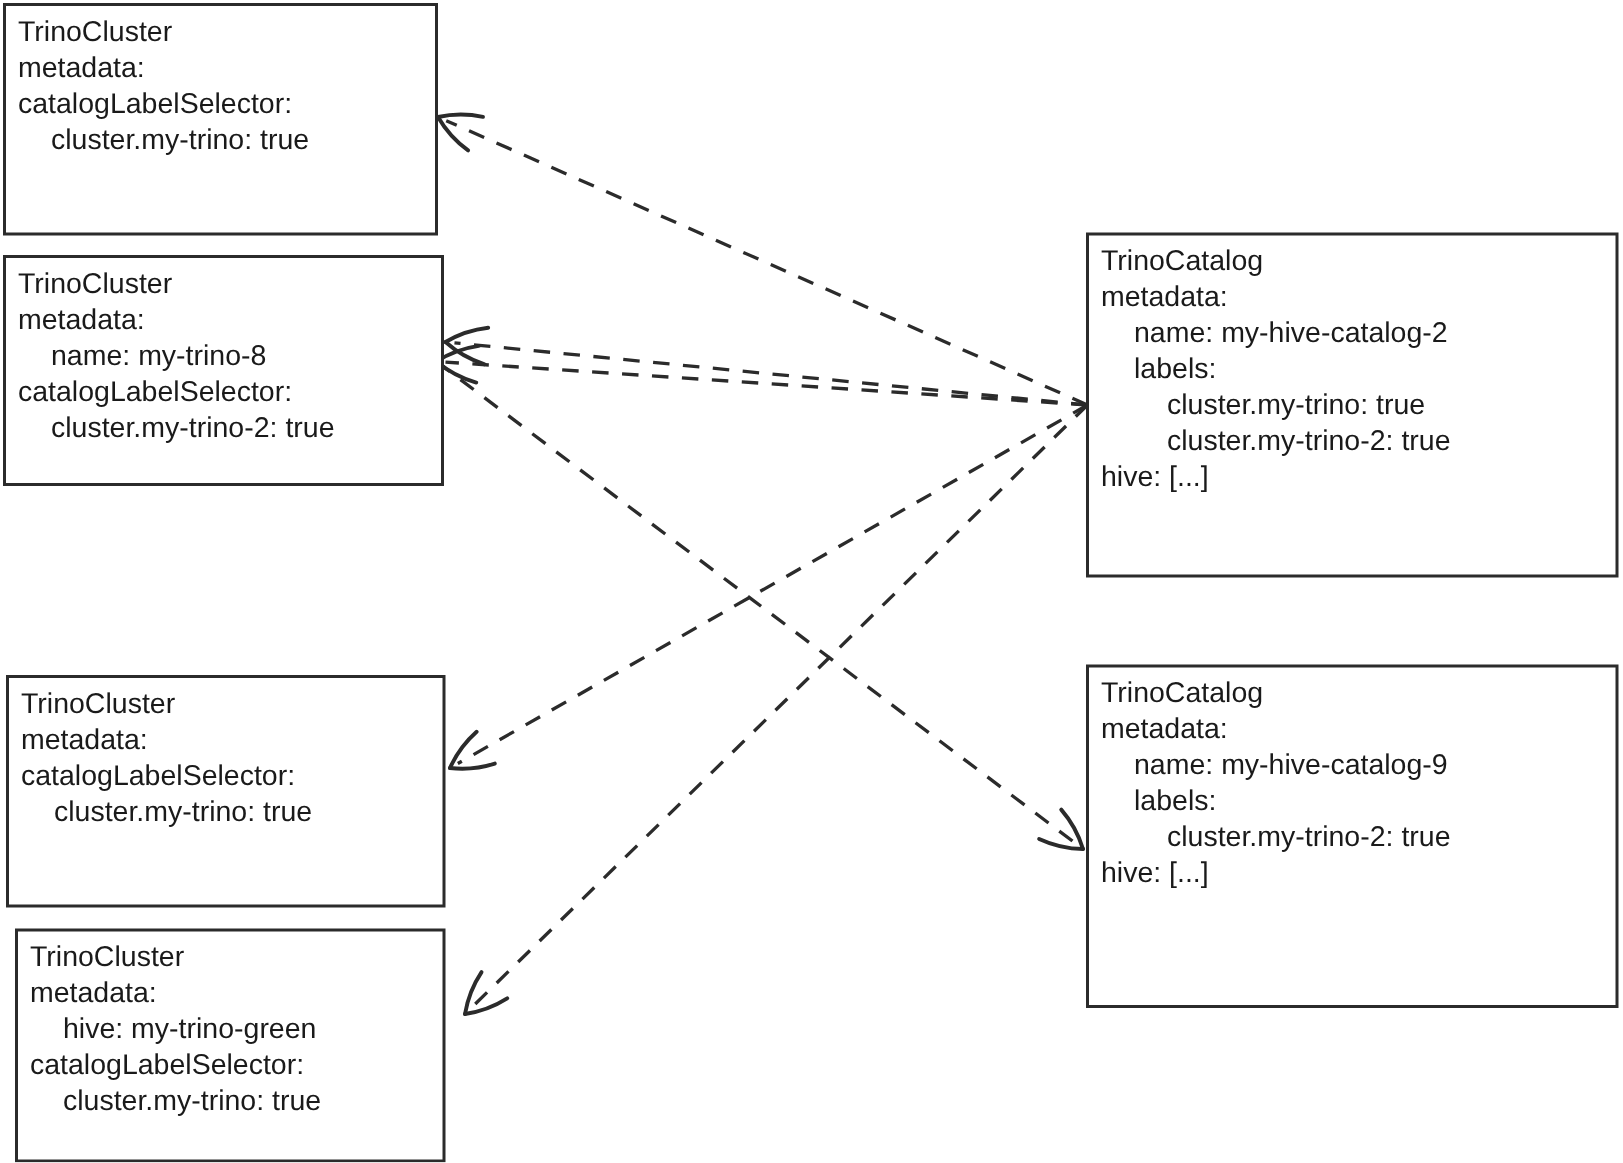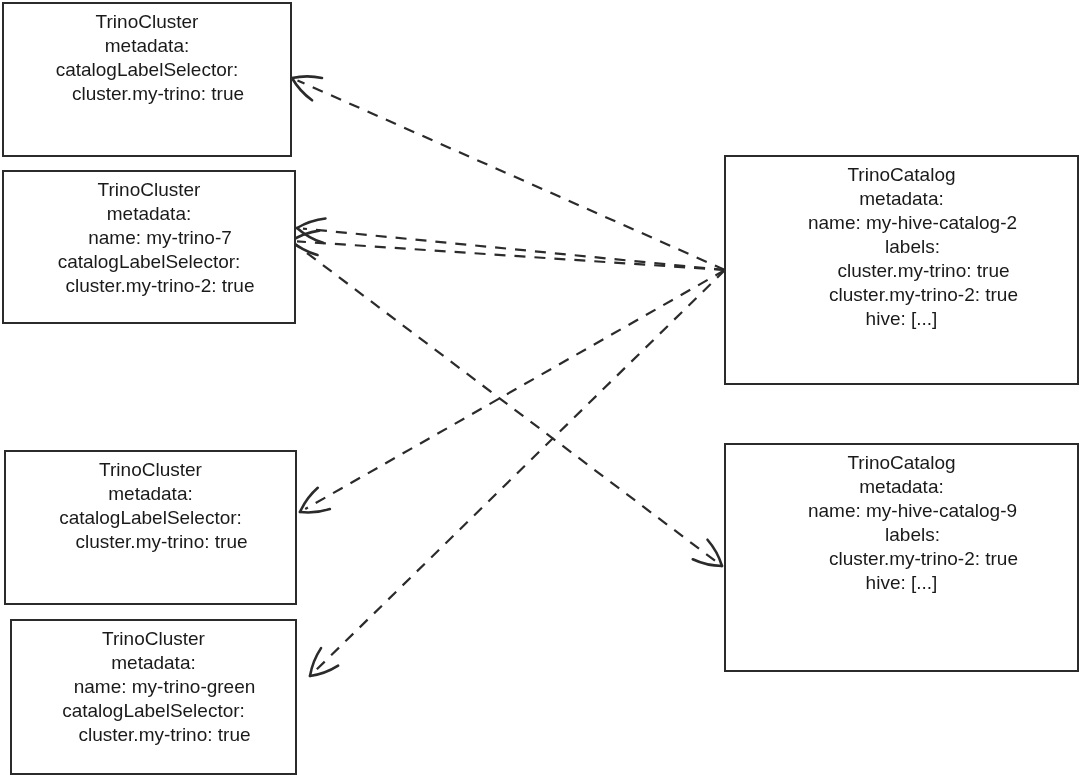--- a/index.html
+++ b/index.html
@@ -24,21 +24,20 @@
     width: 1082px;
     height: 775px;
     pointer-events: none;
   }
   .node {
     position: absolute;
     box-sizing: border-box;
     background: #ffffff;
     border: 2px solid #1d4ed8;
     padding: 6px 8px 6px 8px;
-    text-align: center;
   }
   .node-line {
     font-size: 19px;
     line-height: 24px;
     color: #1a1a1a;
     white-space: pre;
     font-family: "Liberation Sans", sans-serif;
   }
   .indent-1 { padding-left: 22px; }
   .indent-2 { padding-left: 44px; }
@@ -84,34 +83,34 @@
   <div id="nodes">
       <div class="node" style="left: 2px; top: 2px; width: 290px; height: 155px; border-color: rgb(43, 43, 43);">
         <div class="node-line indent-0">TrinoCluster</div>
         <div class="node-line indent-0">metadata:</div>
         <div class="node-line indent-0">catalogLabelSelector:</div>
         <div class="node-line indent-1">cluster.my-trino: true</div>
       </div>
       <div class="node" style="left: 2px; top: 170px; width: 294px; height: 154px; border-color: rgb(43, 43, 43);">
         <div class="node-line indent-0">TrinoCluster</div>
         <div class="node-line indent-0">metadata:</div>
-        <div class="node-line indent-1">name: my-trino-7</div>
+        <div class="node-line indent-1">name: my-trino-8</div>
         <div class="node-line indent-0">catalogLabelSelector:</div>
         <div class="node-line indent-1">cluster.my-trino-2: true</div>
       </div>
       <div class="node" style="left: 4px; top: 450px; width: 293px; height: 155px; border-color: rgb(43, 43, 43);">
         <div class="node-line indent-0">TrinoCluster</div>
         <div class="node-line indent-0">metadata:</div>
         <div class="node-line indent-0">catalogLabelSelector:</div>
         <div class="node-line indent-1">cluster.my-trino: true</div>
       </div>
       <div class="node" style="left: 10px; top: 619px; width: 287px; height: 156px; border-color: rgb(43, 43, 43);">
         <div class="node-line indent-0">TrinoCluster</div>
         <div class="node-line indent-0">metadata:</div>
-        <div class="node-line indent-1">name: my-trino-green</div>
+        <div class="node-line indent-1">hive: my-trino-green</div>
         <div class="node-line indent-0">catalogLabelSelector:</div>
         <div class="node-line indent-1">cluster.my-trino: true</div>
       </div>
       <div class="node" style="left: 724px; top: 155px; width: 355px; height: 230px; border-color: rgb(43, 43, 43);">
         <div class="node-line indent-0">TrinoCatalog</div>
         <div class="node-line indent-0">metadata:</div>
         <div class="node-line indent-1">name: my-hive-catalog-2</div>
         <div class="node-line indent-1">labels:</div>
         <div class="node-line indent-2">cluster.my-trino: true</div>
         <div class="node-line indent-2">cluster.my-trino-2: true</div>

